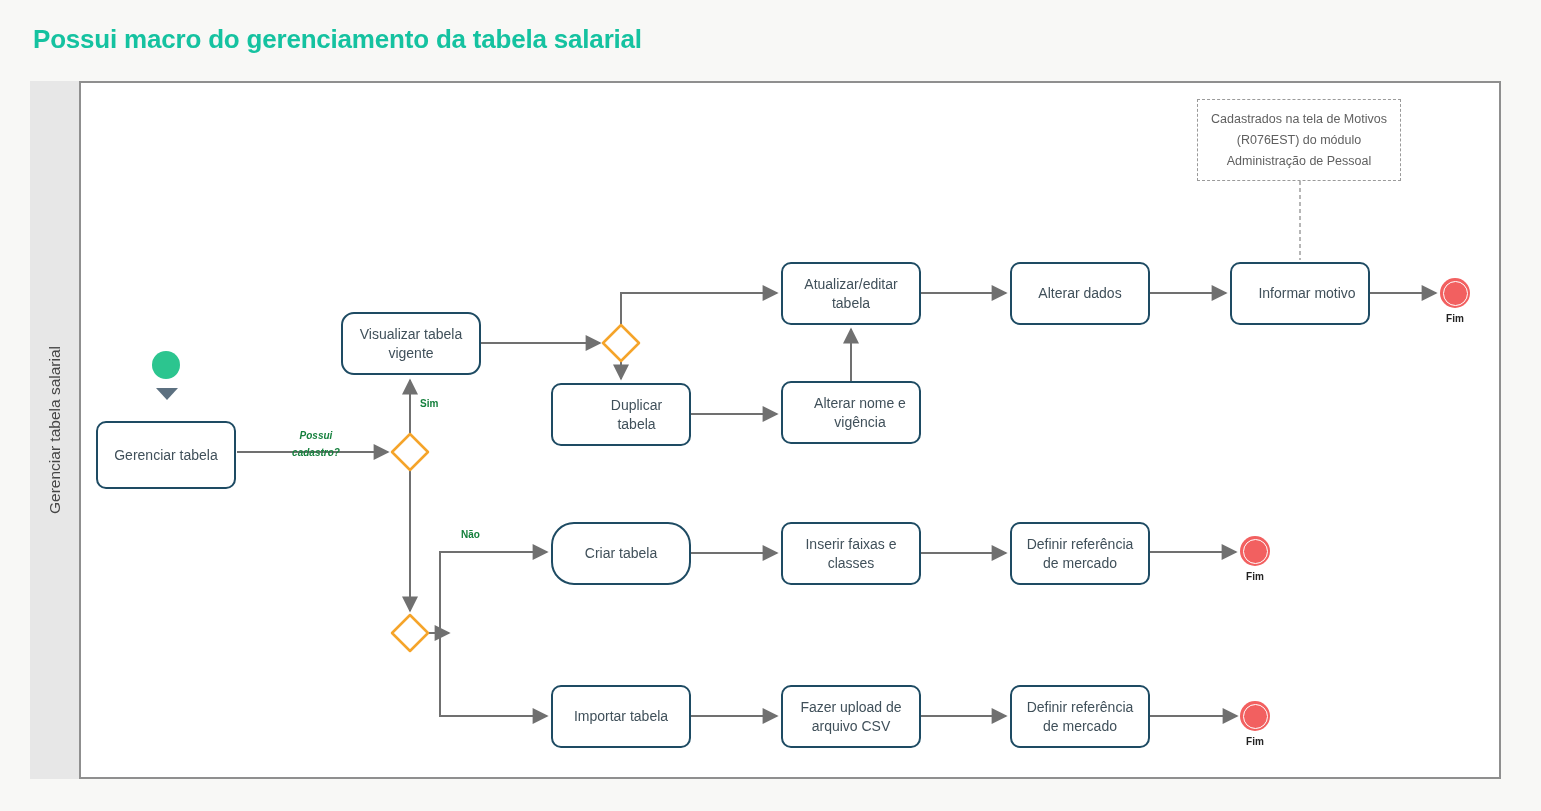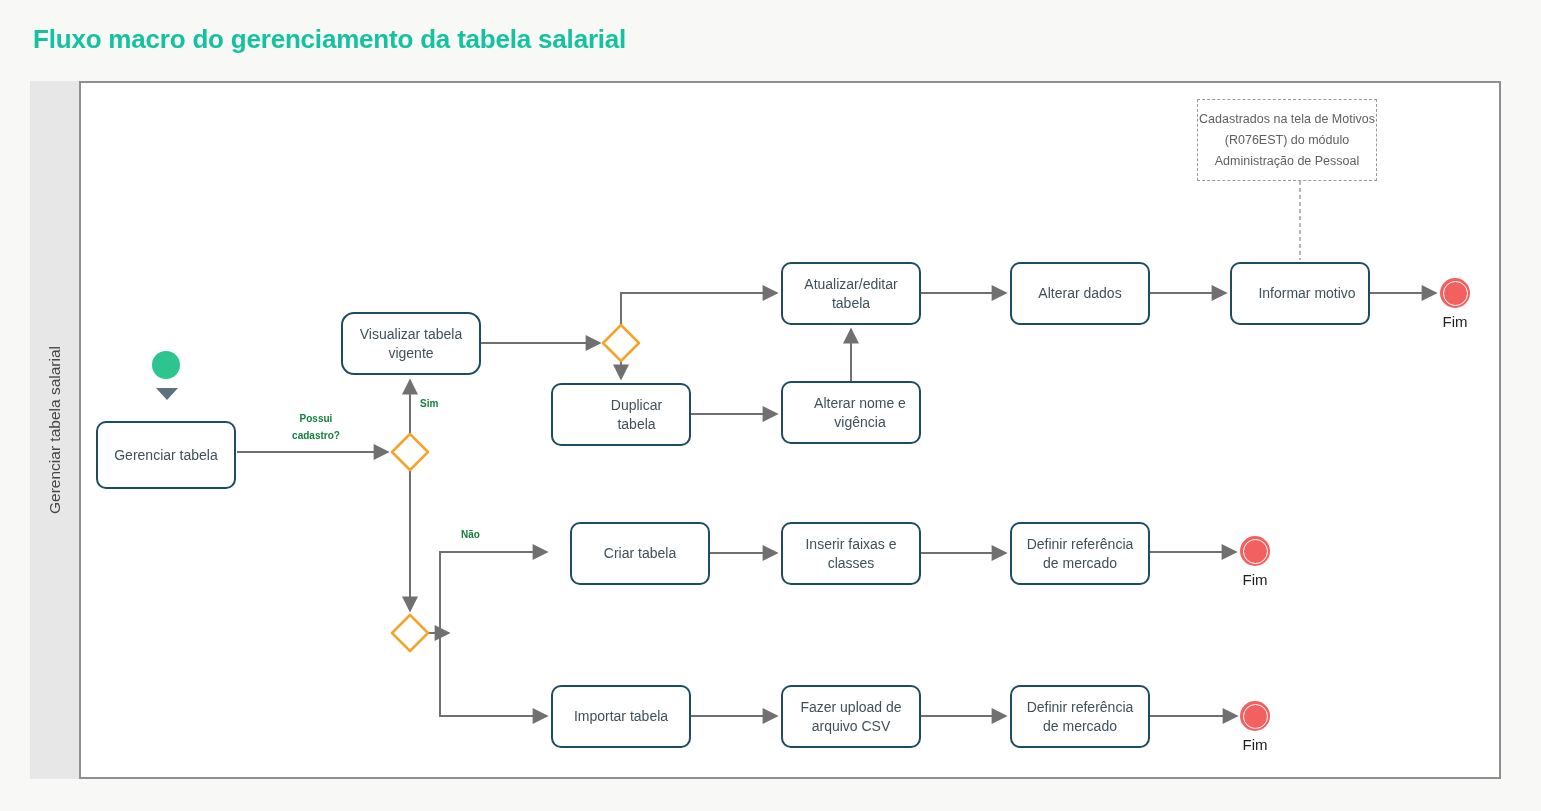--- a/index.html
+++ b/index.html
@@ -56,36 +56,36 @@
   }
   .event-end {
     position:absolute; width:30px; height:30px; border-radius:50%;
     background:#f26060;
   }
   .event-end .ring {
     position:absolute; inset:2.5px; border:1.5px solid #ffffff; border-radius:50%;
   }
   .fim-label {
     position:absolute; width:40px; text-align:center;
-    font-size:15px; font-weight:400; color:#222;
+    font-size:10px; font-weight:700; color:#222;
   }
 
   .annotation {
-    position:absolute; left:1197px; top:99px; width:180px; height:82px;
+    position:absolute; left:1197px; top:99px; width:204px; height:82px;
     border:1.5px dashed #9a9a9a;
     display:flex; flex-direction:column; align-items:center; justify-content:center;
     font-size:12.5px; line-height:21px; color:#5f5f5f; text-align:center;
   }
 </style>
 </head>
 <body>
 
 <div id="stage">
 
-  <div class="page-title">Fluxo macro do gerenciamento da tabela salarial</div>
+  <div class="page-title">Possui macro do gerenciamento da tabela salarial</div>
 
   <div class="lane-strip">
     <div class="lane-label">Gerenciar tabela salarial</div>
   </div>
 
   <div class="canvas"></div>
 
   <svg class="connectors" viewBox="0 0 1541 811" xmlns="http://www.w3.org/2000/svg">
     <defs>
       <marker id="arr" viewBox="0 0 10 10" refX="9" refY="5" markerWidth="8.5" markerHeight="8" orient="auto-start-reverse">
@@ -130,28 +130,28 @@
 
   <div class="event-start"></div>
 
   <div class="task" style="left:96px;  top:421px; height:68px;">Gerenciar tabela</div>
   <div class="task" style="left:341px; top:312px;border-radius:13px;">Visualizar tabela vigente</div>
   <div class="task" style="left:551px; top:383px;padding-left:37px;">Duplicar tabela</div>
   <div class="task" style="left:781px; top:262px;">Atualizar/editar tabela</div>
   <div class="task" style="left:781px; top:381px;padding-left:24px;">Alterar nome e vigência</div>
   <div class="task" style="left:1010px;top:262px;">Alterar dados</div>
   <div class="task" style="left:1230px;top:262px;padding-left:20px;">Informar motivo</div>
-  <div class="task" style="left:570px; top:522px;">Criar tabela</div>
+  <div class="task" style="left:551px; top:522px;border-radius:23px;">Criar tabela</div>
   <div class="task" style="left:781px; top:522px;">Inserir faixas e classes</div>
   <div class="task" style="left:1010px;top:522px;">Definir referência de mercado</div>
   <div class="task" style="left:551px; top:685px;">Importar tabela</div>
   <div class="task" style="left:781px; top:685px;">Fazer upload de arquivo CSV</div>
   <div class="task" style="left:1010px;top:685px;">Definir referência de mercado</div>
 
-  <div class="flow-label center" style="left:276px; top:410px; width:80px;">Possui cadastro?</div>
+  <div class="flow-label center" style="left:276px; top:427px; width:80px;font-style:italic;">Possui cadastro?</div>
   <div class="flow-label" style="left:420px; top:395px;">Sim</div>
   <div class="flow-label" style="left:419px; top:526px;margin-left:42px;">Não</div>
 
   <div class="event-end" style="left:1440px; top:278px;">
       <div class="ring"></div>
     </div>
   <div class="event-end" style="left:1240px; top:536px;">
       <div class="ring"></div>
     </div>
   <div class="event-end" style="left:1240px; top:701px;">

